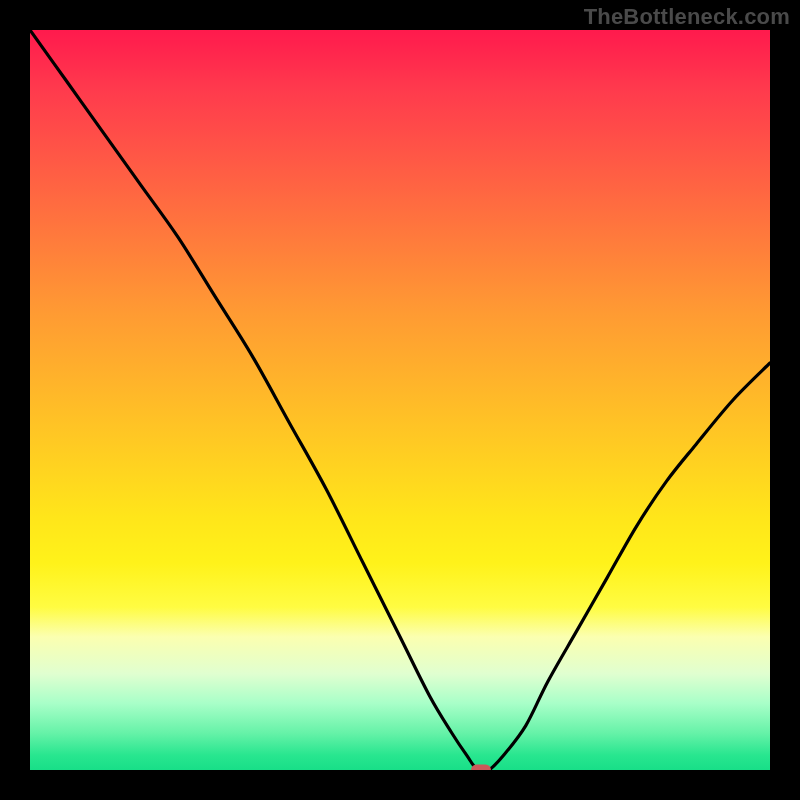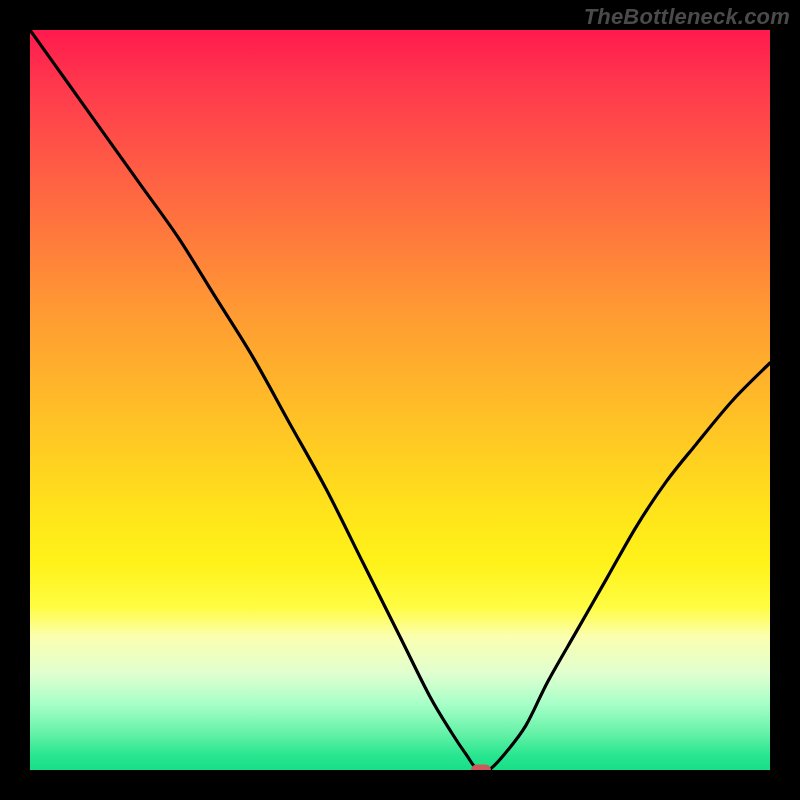--- a/index.html
+++ b/index.html
@@ -9,21 +9,20 @@
     height: 800px;
     background: #000;
     overflow: hidden;
     font-family: Arial, Helvetica, sans-serif;
   }
   .frame {
     position: relative;
     width: 800px;
     height: 800px;
     background: #000;
-    font-style: italic;
   }
   .watermark {
     position: absolute;
     top: 4px;
     right: 10px;
     color: #4a4a4a;
     font-size: 22px;
     font-weight: bold;
     letter-spacing: 0.2px;
     z-index: 10;

